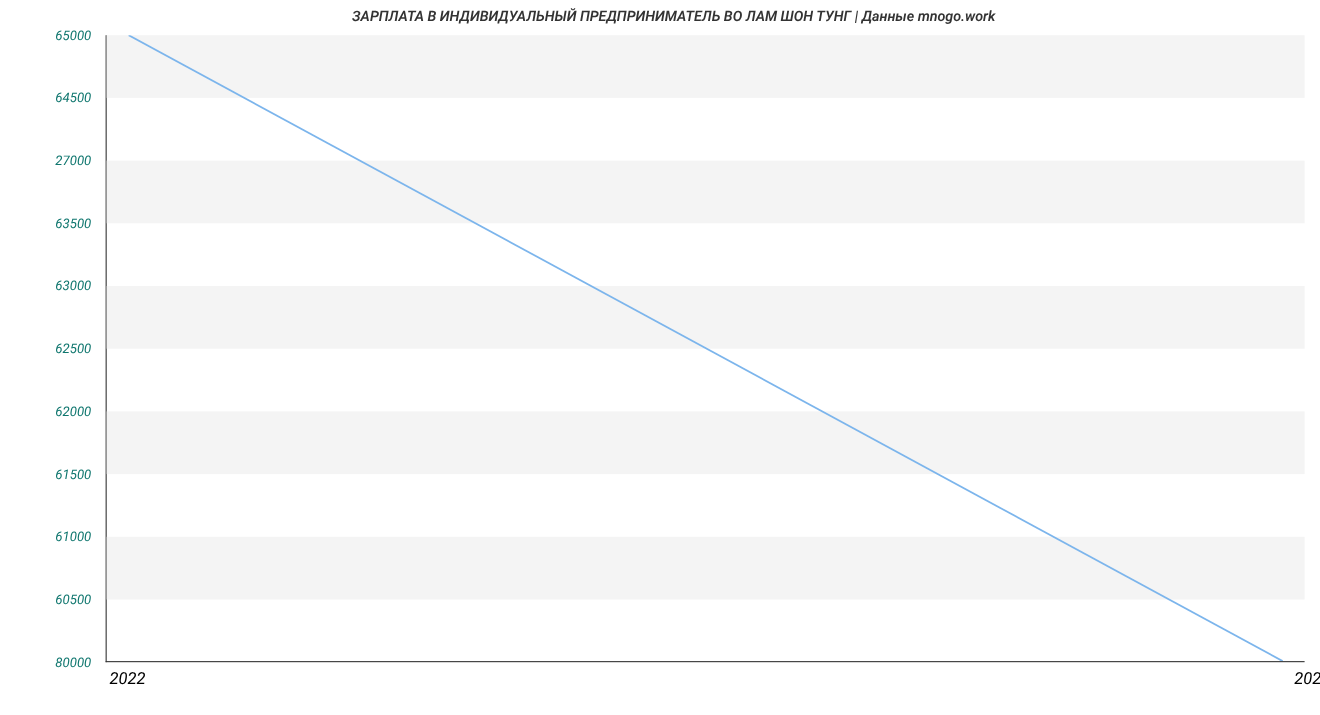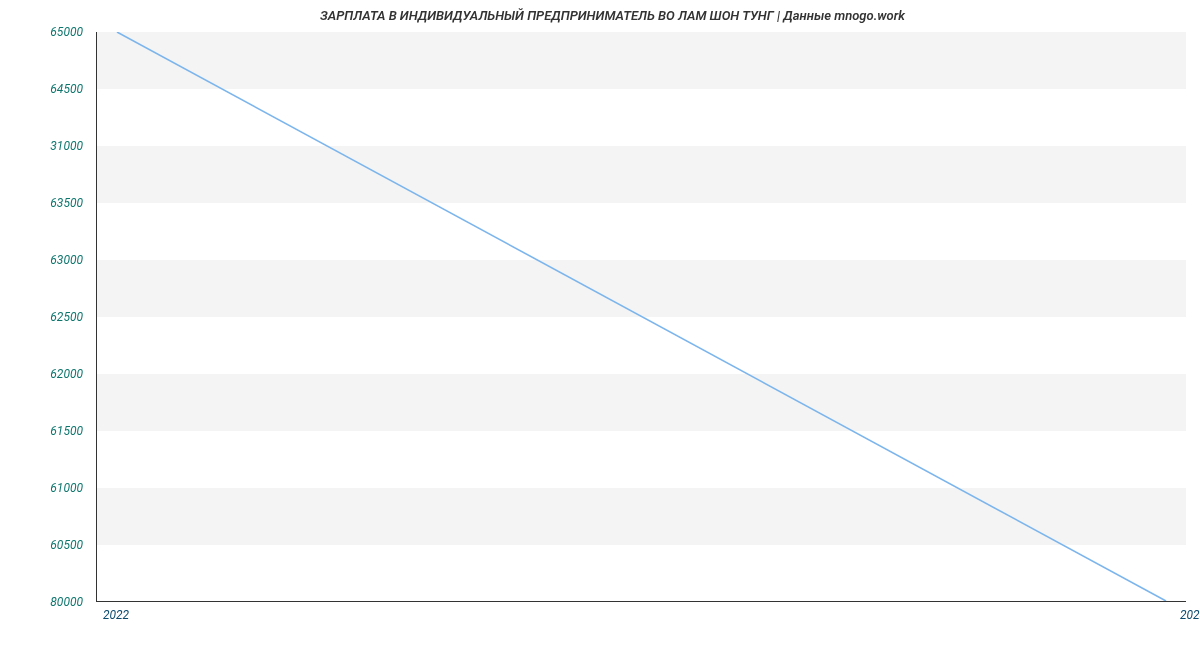--- a/index.html
+++ b/index.html
@@ -48,42 +48,42 @@
       right: 1126px;
       width: 70px;
       text-align: right;
       font-size: 12px;
       color: #0f766e;
       transform: translateY(-50%);
     }
     .x-tick-label {
       position: absolute;
       top: 608px;
-      font-size: 12px;
-      color: #0c4a6e;
+      font-size: 15px;
+      color: #000000;
       transform: translateX(-50%);
     }
     .data-line {
       position: absolute;
       top: 0;
       left: 0;
       width: 100%;
       height: 100%;
       pointer-events: none;
     }
   </style>
 </head>
 <body>
 
 <div class="chart-container">
   <div class="chart-title">ЗАРПЛАТА В ИНДИВИДУАЛЬНЫЙ ПРЕДПРИНИМАТЕЛЬ ВО ЛАМ ШОН ТУНГ | Данные mnogo.work</div>
 
   <div class="y-tick-label" style="top:32px;">65000</div>
   <div class="y-tick-label" style="top:89px;">64500</div>
-  <div class="y-tick-label" style="top:146px;">31000</div>
+  <div class="y-tick-label" style="top:146px;">27000</div>
   <div class="y-tick-label" style="top:203px;">63500</div>
   <div class="y-tick-label" style="top:260px;">63000</div>
   <div class="y-tick-label" style="top:317px;">62500</div>
   <div class="y-tick-label" style="top:374px;">62000</div>
   <div class="y-tick-label" style="top:431px;">61500</div>
   <div class="y-tick-label" style="top:488px;">61000</div>
   <div class="y-tick-label" style="top:545px;">60500</div>
   <div class="y-tick-label" style="top:602px;">80000</div>
 
   <div class="x-tick-label" style="left:100px;">2022</div>

